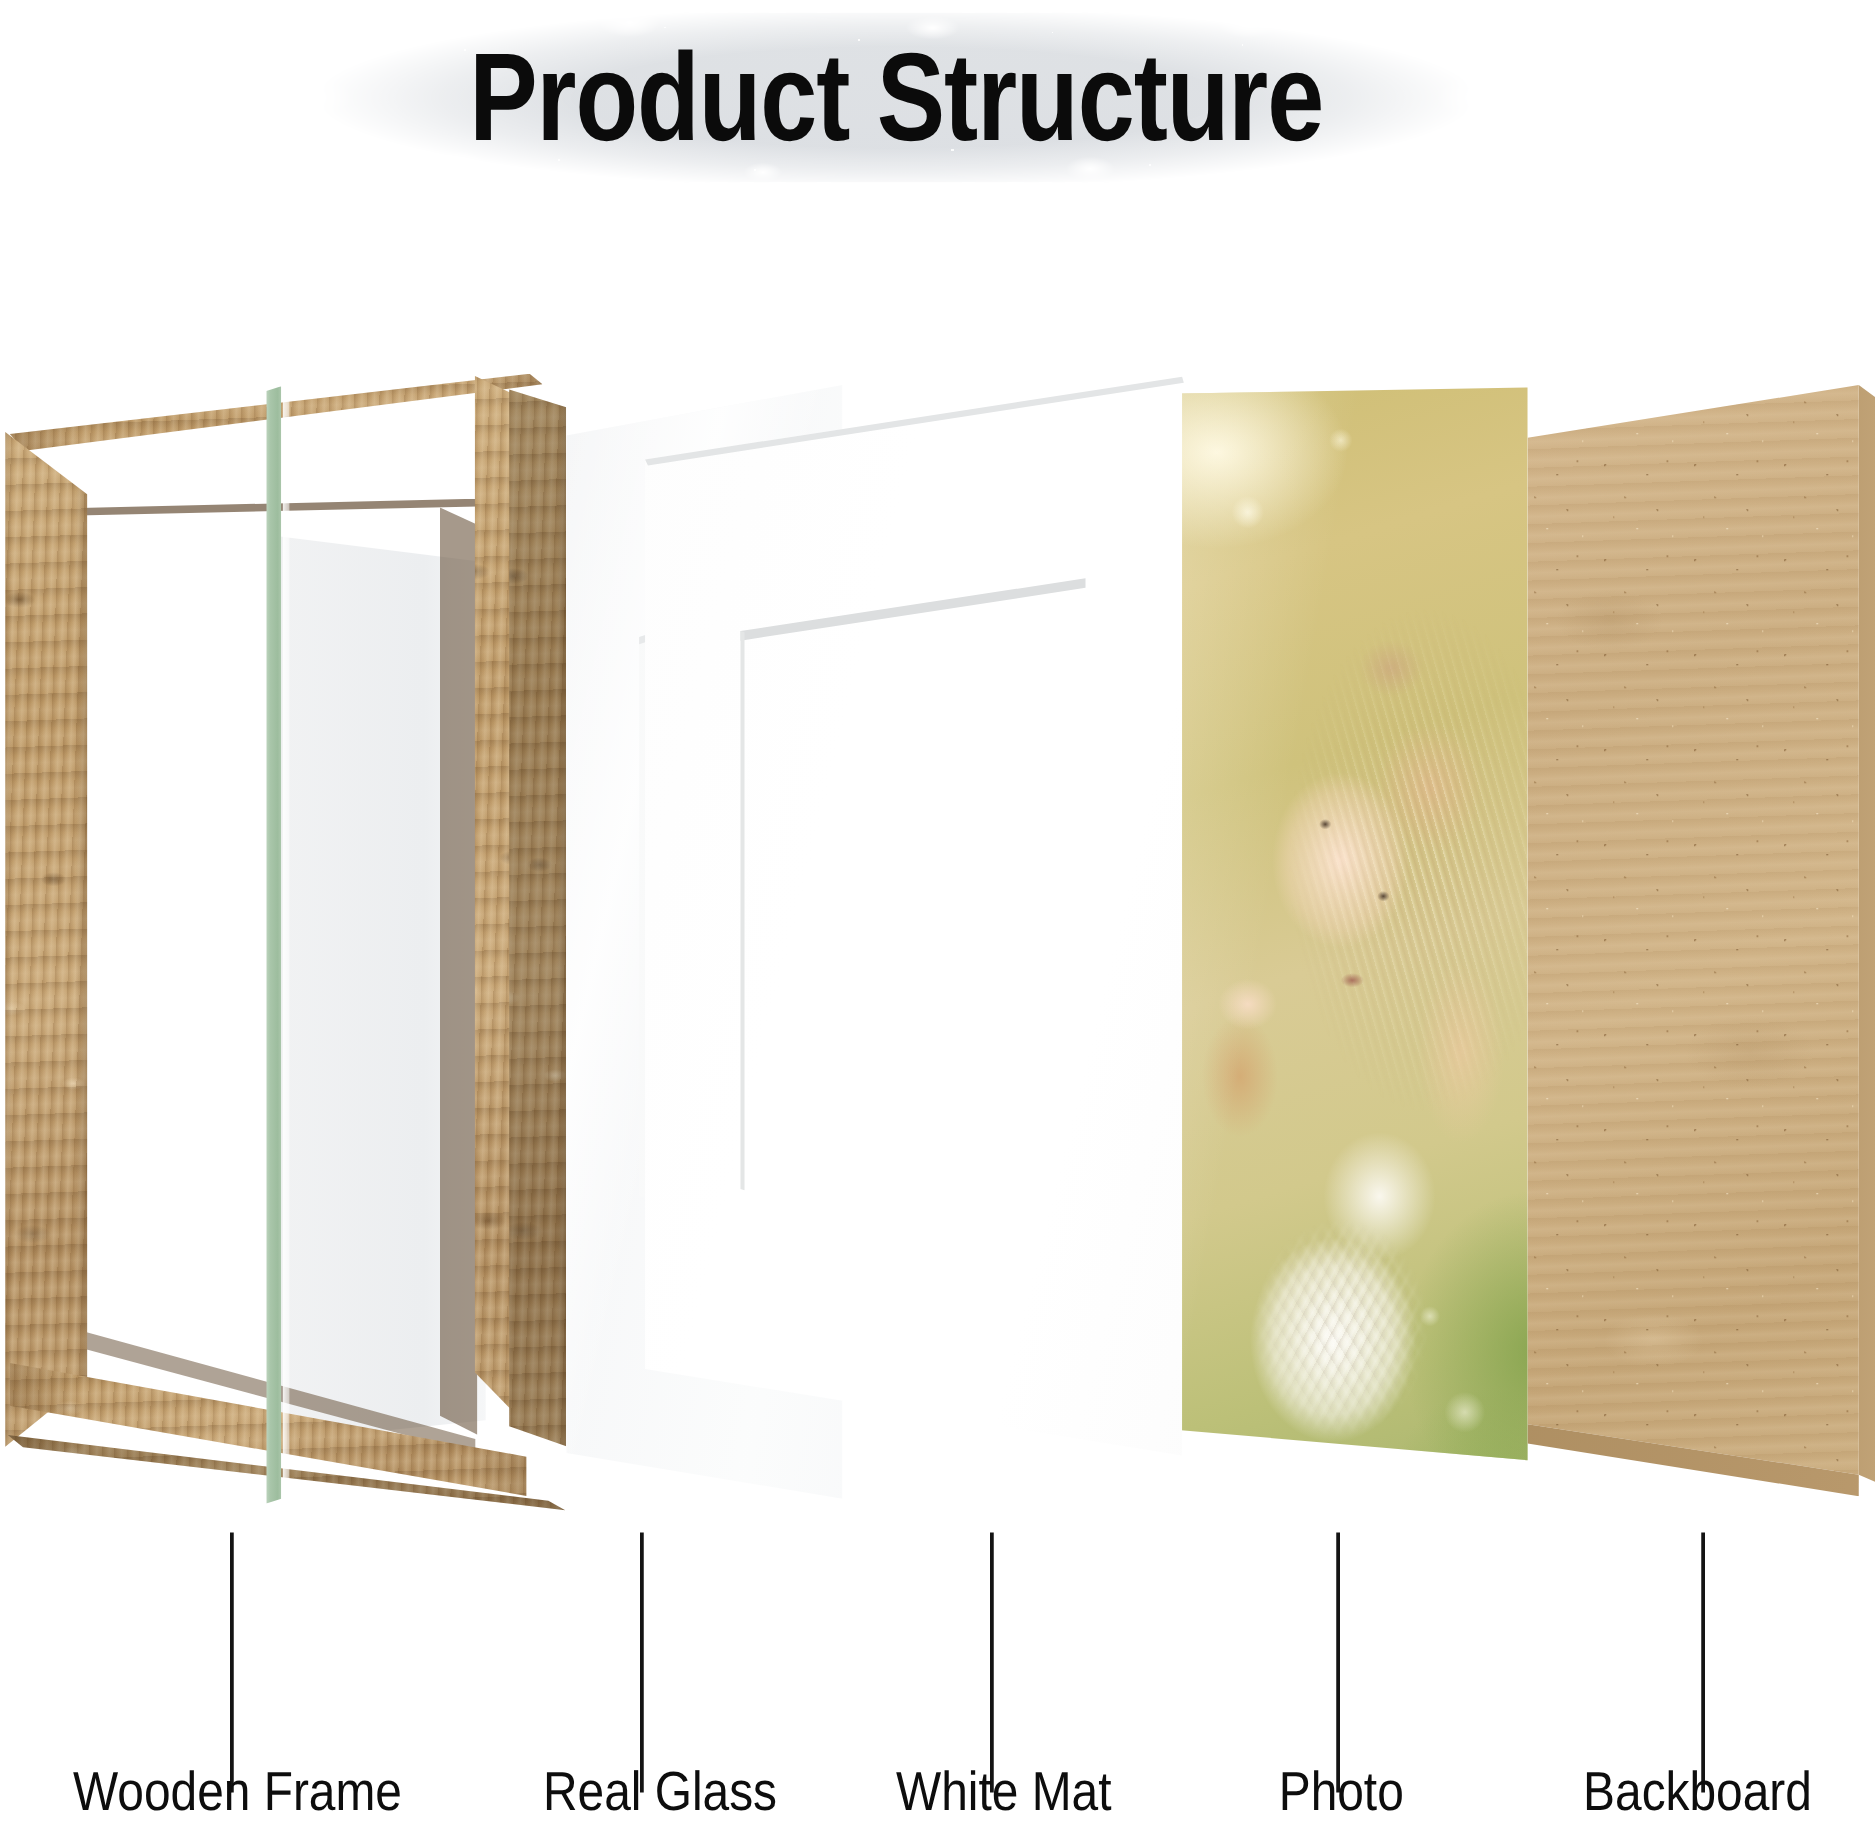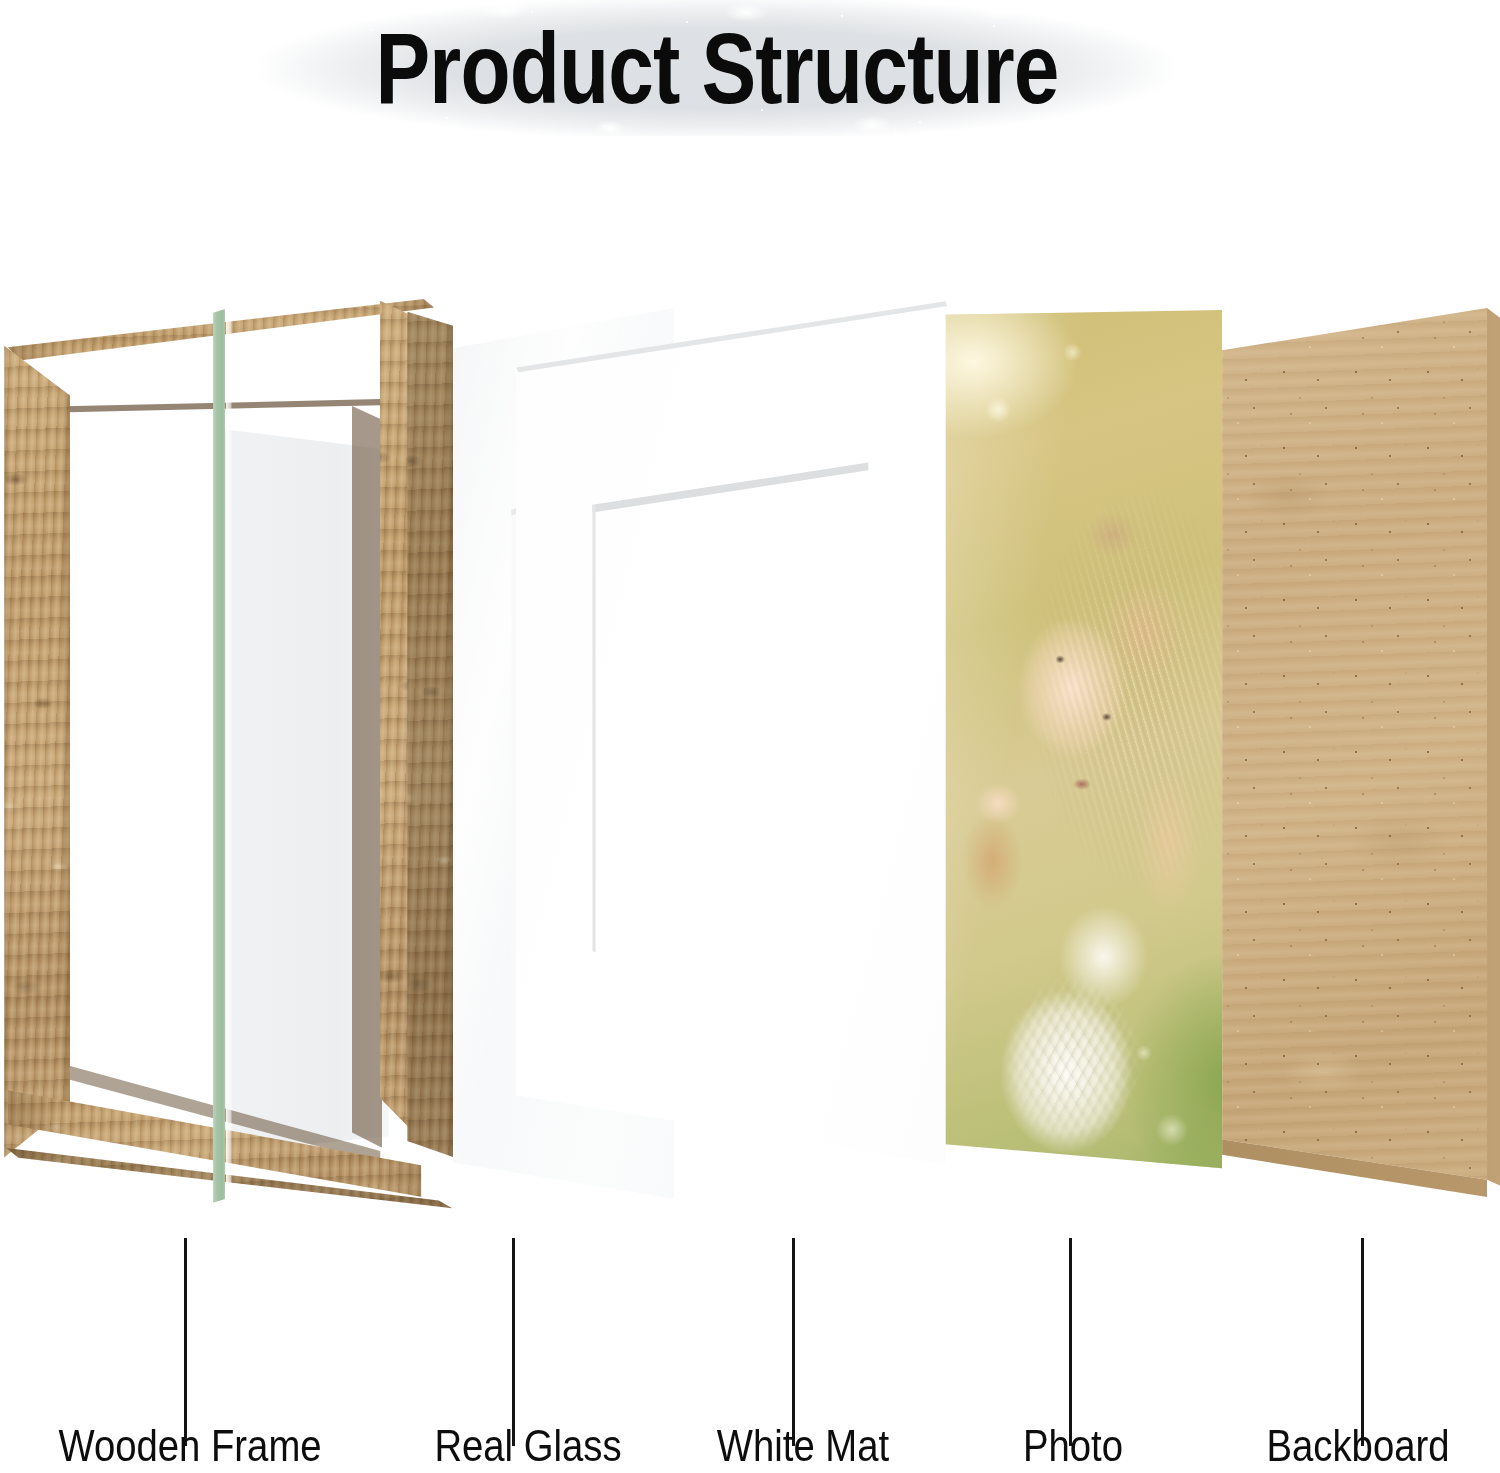--- a/index.html
+++ b/index.html
@@ -1,20 +1,20 @@
 <!DOCTYPE html>
 <html><head>
 <meta charset="utf-8">
 <style>
   html,body{margin:0;padding:0;background:#ffffff;}
   body{width:1500px;height:1473px;position:relative;overflow:hidden;
        font-family:"Liberation Sans","DejaVu Sans",sans-serif;}
 
   
-  #title-band{position:absolute;left:232px;top:0;width:970px;height:136px;}
+  #title-band{position:absolute;left:232px;top:10px;width:970px;height:136px;}
   #title-band .band-fill{position:absolute;inset:0;
     background:
       radial-gradient(ellipse 30px 14px at 6% 12%, #ffffff 0%, rgba(255,255,255,0) 70%),
       radial-gradient(ellipse 26px 12px at 14% 88%, #ffffff 0%, rgba(255,255,255,0) 70%),
       radial-gradient(ellipse 34px 16px at 28% 6%, #ffffff 0%, rgba(255,255,255,0) 72%),
       radial-gradient(ellipse 22px 11px at 39% 94%, #ffffff 0%, rgba(255,255,255,0) 70%),
       radial-gradient(ellipse 30px 13px at 53% 9%, #ffffff 0%, rgba(255,255,255,0) 72%),
       radial-gradient(ellipse 28px 14px at 66% 92%, #ffffff 0%, rgba(255,255,255,0) 70%),
       radial-gradient(ellipse 32px 15px at 79% 7%, #ffffff 0%, rgba(255,255,255,0) 72%),
       radial-gradient(ellipse 24px 12px at 89% 90%, #ffffff 0%, rgba(255,255,255,0) 70%),
@@ -215,21 +215,21 @@
       radial-gradient(1.2px 1.6px at 61px 68px,rgba(255,240,210,.55) 50%,rgba(0,0,0,0) 51%);
     background-size:72px 76px;opacity:.95;}
   #backboard-side{position:absolute;left:0;top:0;width:295px;height:960px;
     clip-path:polygon(95.6% 2.4%, 100% 3.4%, 100% 93.8%, 95.6% 93.2%);
     background:linear-gradient(90deg,#bb9b6e,#a88757 55%,#c0a276);}
   #backboard-bottom-side{position:absolute;left:0;top:0;width:295px;height:960px;
     clip-path:polygon(5.8% 89.0%, 95.6% 93.2%, 95.6% 95.0%, 5.8% 90.6%);
     background:linear-gradient(100deg,#a98a5d,#b9996c);}
 
   
-  #callouts{position:absolute;left:0;top:16px;width:1500px;height:1276px;}
+  #callouts{position:absolute;left:0;top:4px;width:1500px;height:1276px;}
   .leader{position:absolute;top:1222px;width:3px;height:208px;background:#141414;}
   .caption{position:absolute;top:1404px;height:52px;display:flex;align-items:center;
     justify-content:center;font-size:44px;color:#0d0d0d;white-space:nowrap;line-height:1;}
   .caption span{display:block;transform:scaleX(.87);transform-origin:50% 50%;}
 </style>
 </head>
 <body>
 
 <div id="title-band">
   <div class="band-fill"></div>

